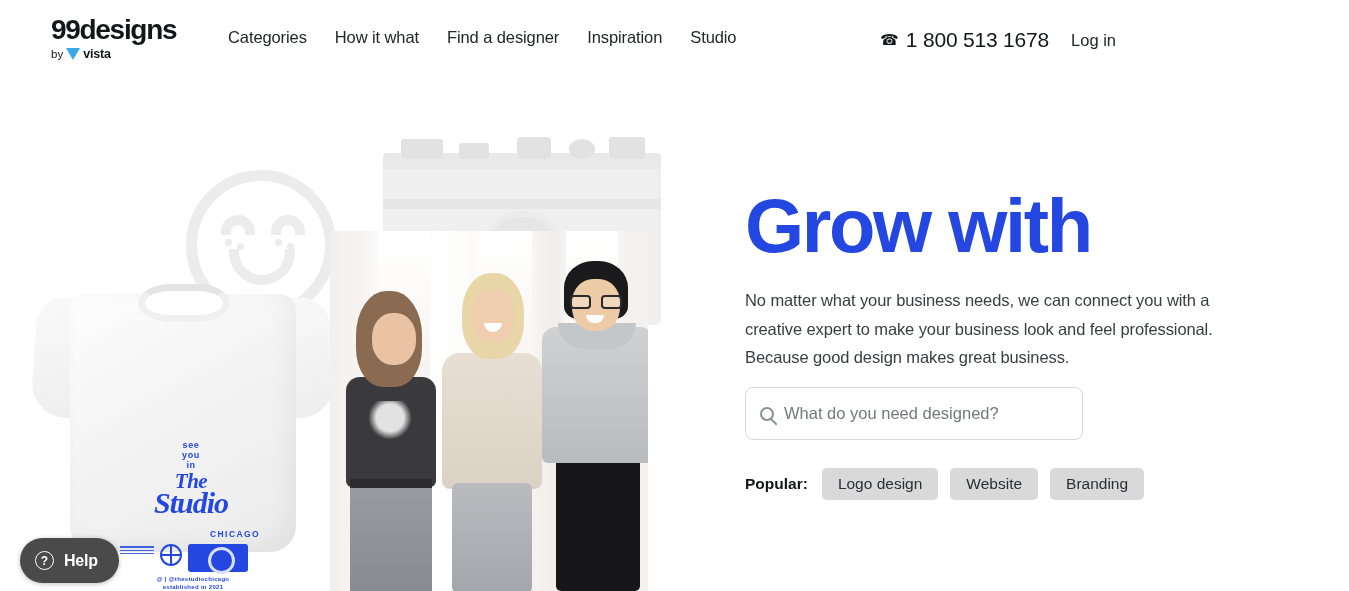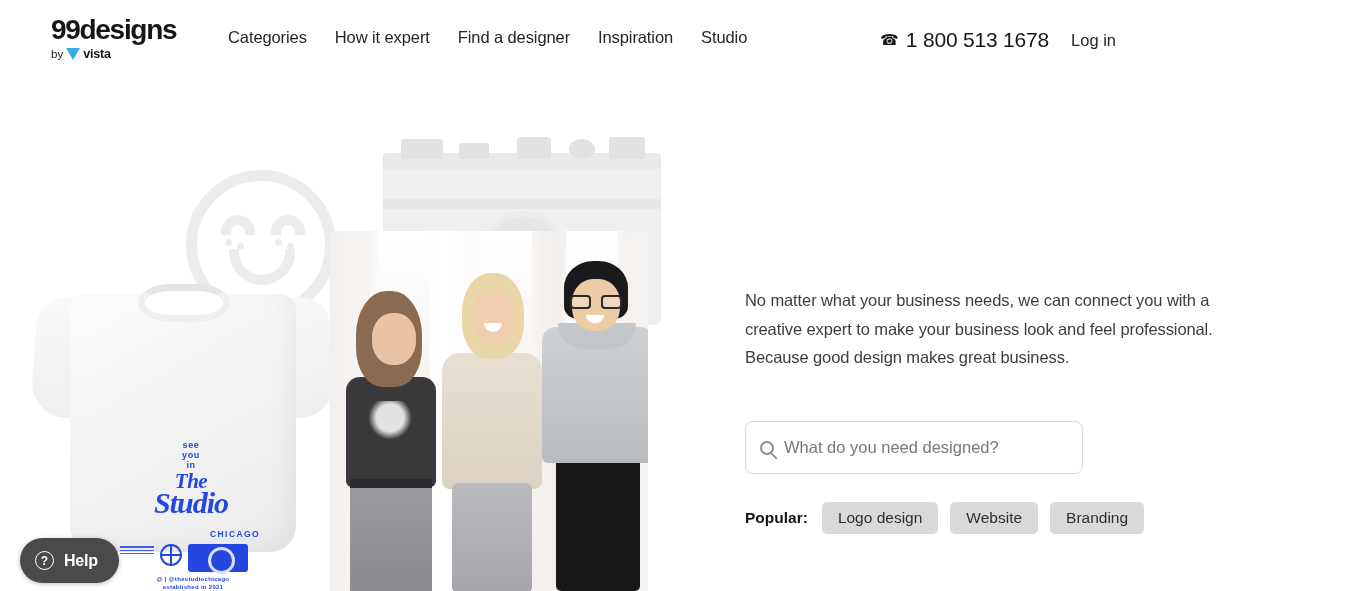--- a/index.html
+++ b/index.html
@@ -211,21 +211,21 @@
   
   .hero-copy { position:absolute; left:745px; top:190px; width:560px; }
   .headline {
     font-size: 76px; font-weight: bold; color:#2347E0; line-height: 0.95;
     letter-spacing:-2.4px; font-family:"Liberation Sans", sans-serif;
   }
   .subcopy {
     margin-top: 24px; width: 500px;
     font-size: 16.5px; color:#3a3d42; line-height: 1.72; letter-spacing:-0.1px;
   }
-  .search-row { margin-top: 50px; display:flex; align-items:center; gap: 21px; }
+  .search-row { margin-top: 16px; display:flex; align-items:center; gap: 21px; }
   .search-box {
     width: 338px; height: 53px; border: 1px solid #d8d8d8; border-radius: 8px;
     display:flex; align-items:center; padding: 0 14px; gap: 10px; background:#fff;
   }
   .mag {
     width: 14px; height: 14px; border: 2px solid #8b8e93; border-radius: 50%;
     position: relative; flex: none;
   }
   .mag:after {
     content:""; position:absolute; right:-6px; bottom:-4px; width:8px;height:2px;
@@ -272,21 +272,21 @@
       <div class="logo-main">99designs</div>
       <div class="logo-sub">
         <span>by</span>
         <span class="vista-tri"></span>
         <span class="vista-word">vista</span>
       </div>
     </div>
 
     <nav class="nav">
       <a href="#">Categories</a>
-      <a href="#">How it expert</a>
+      <a href="#">How it what</a>
       <a href="#">Find a designer</a>
       <a href="#">Inspiration</a>
       <a href="#">Studio</a>
     </nav>
 
     <div class="header-right">
       <a class="phone" href="#">
         <span class="phone-icon">☎</span>
         <span class="phone-num">1 800 513 1678</span>
       </a>
@@ -386,21 +386,21 @@
             <i></i>
           </div>
           <div class="smile"></div>
       </div>
     </div>
 
   </div>
 
   <div class="hero-copy">
     <h1 class="headline">
-      <br>
+      <span>Grow with</span><br>
     </h1>
     <p class="subcopy">No matter what your business needs, we can connect you with a creative expert to make your business look and feel professional. Because good design makes great business.</p>
 
     <div class="search-row">
       <div class="search-box">
         <span class="mag"></span>
         <input class="search-input" type="text" placeholder="What do you need designed?" style="">
       </div>
     </div>
 

